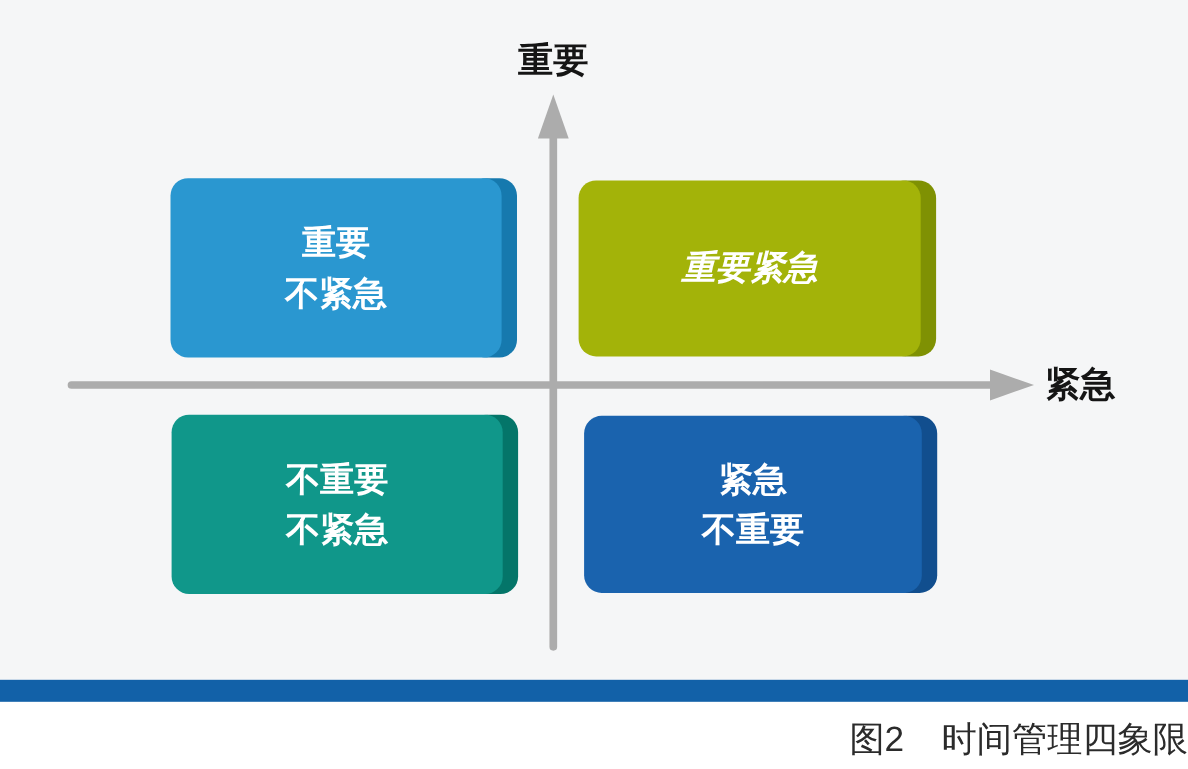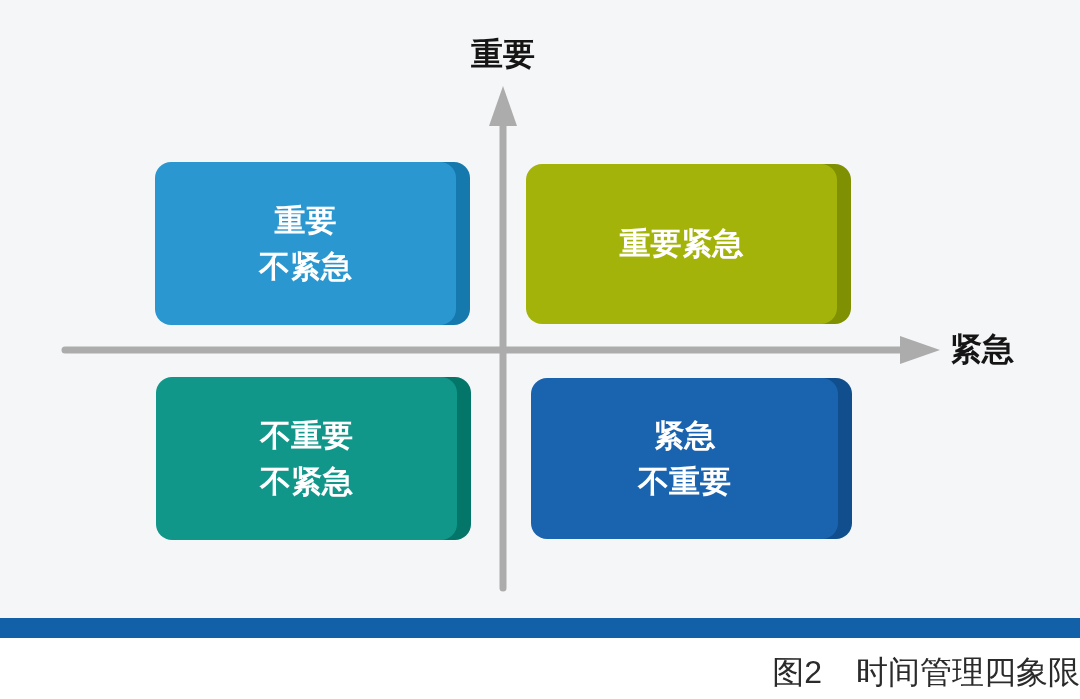--- a/index.html
+++ b/index.html
@@ -62,21 +62,21 @@
     font-size: 31px;
     line-height: 46px;
     text-align: center;
     white-space: nowrap;
   }
   .q1 { left: 155px; top: 162px; width: 315px; height: 163px; }
   .q1 .face { background: #2A97D0; }
   .q1 .back { background: #1679AE; }
 
   .q2 { left: 526px; top: 164px; width: 325px; height: 160px; }
-  .q2 .face { background: #A3B309; }
+  .q2 .face { background: #A3B309; font-style: italic; }
   .q2 .back { background: #7F9103; }
 
   .q3 { left: 156px; top: 377px; width: 315px; height: 163px; }
   .q3 .face { background: #10978A; }
   .q3 .back { background: #047569; }
 
   .q4 { left: 531px; top: 378px; width: 321px; height: 161px; }
   .q4 .face { background: #1A63AE; }
   .q4 .back { background: #114E8E; }
 

